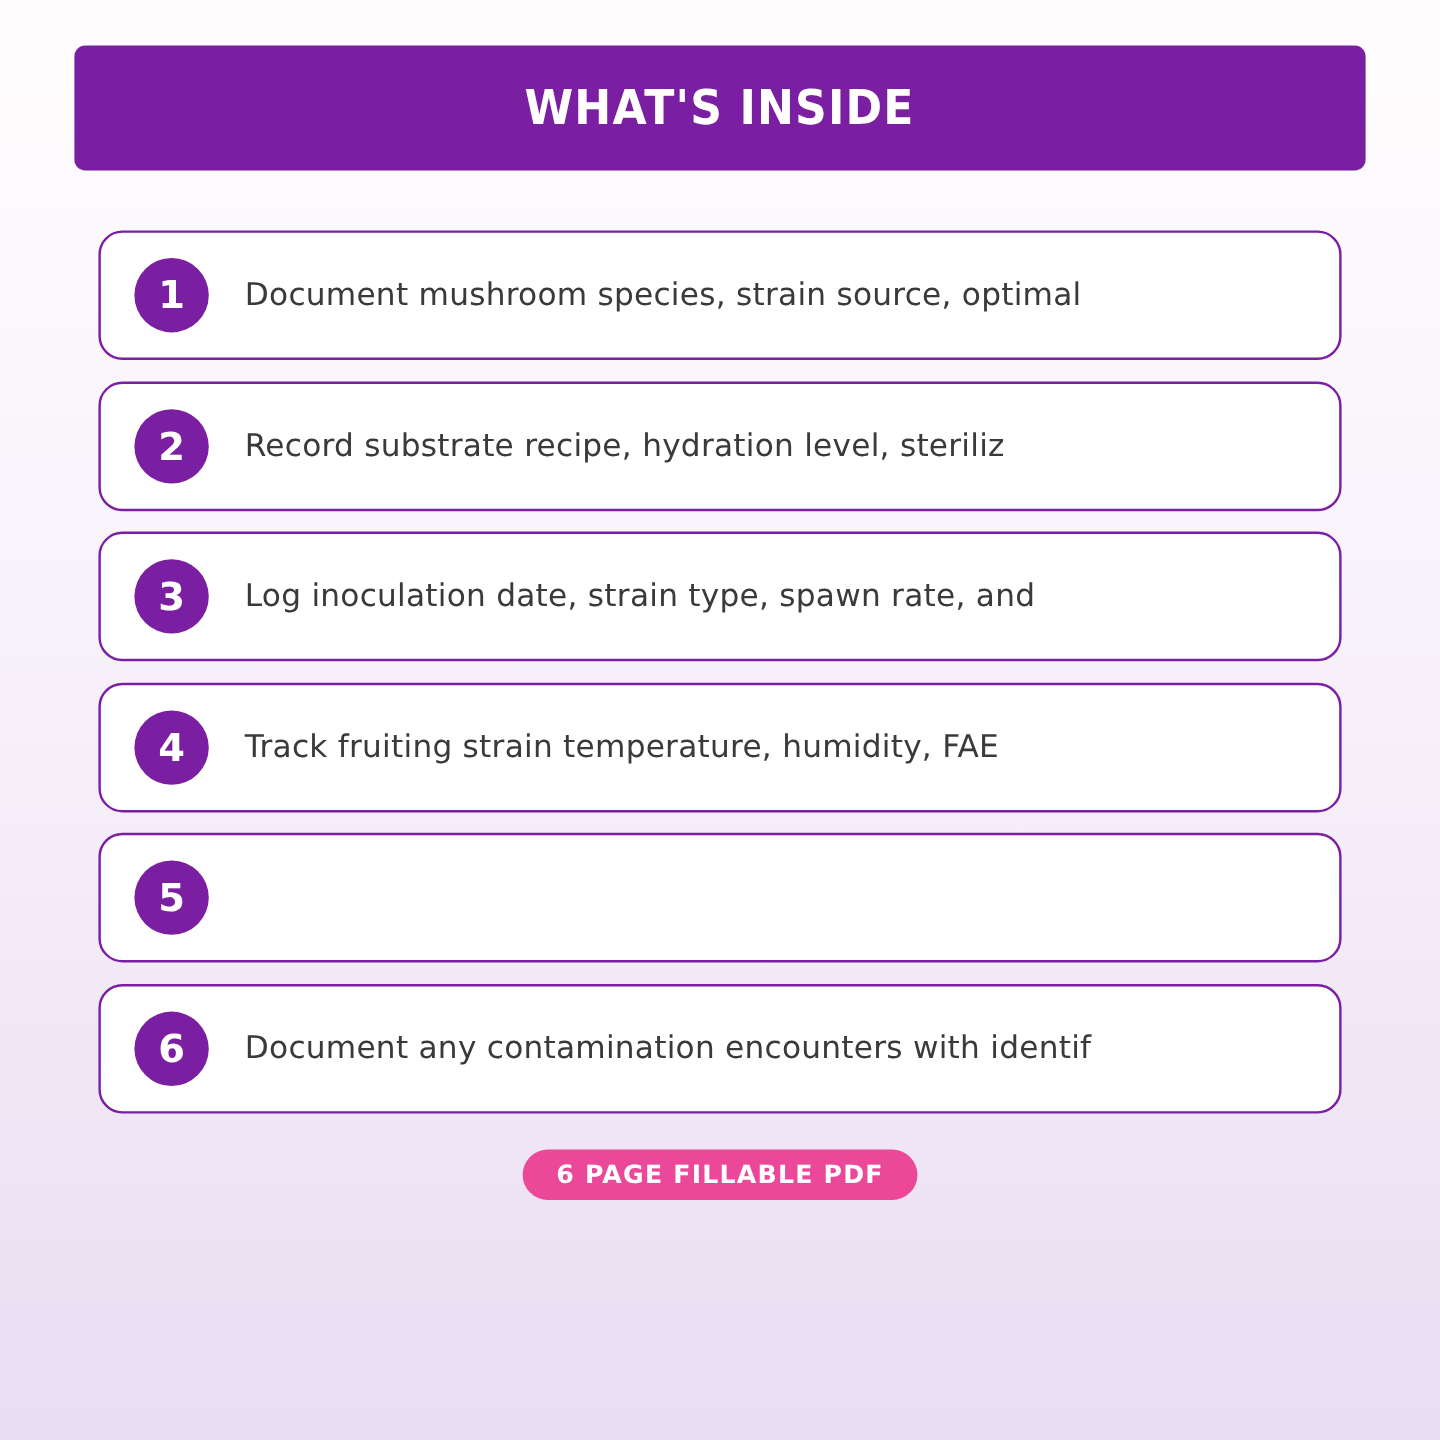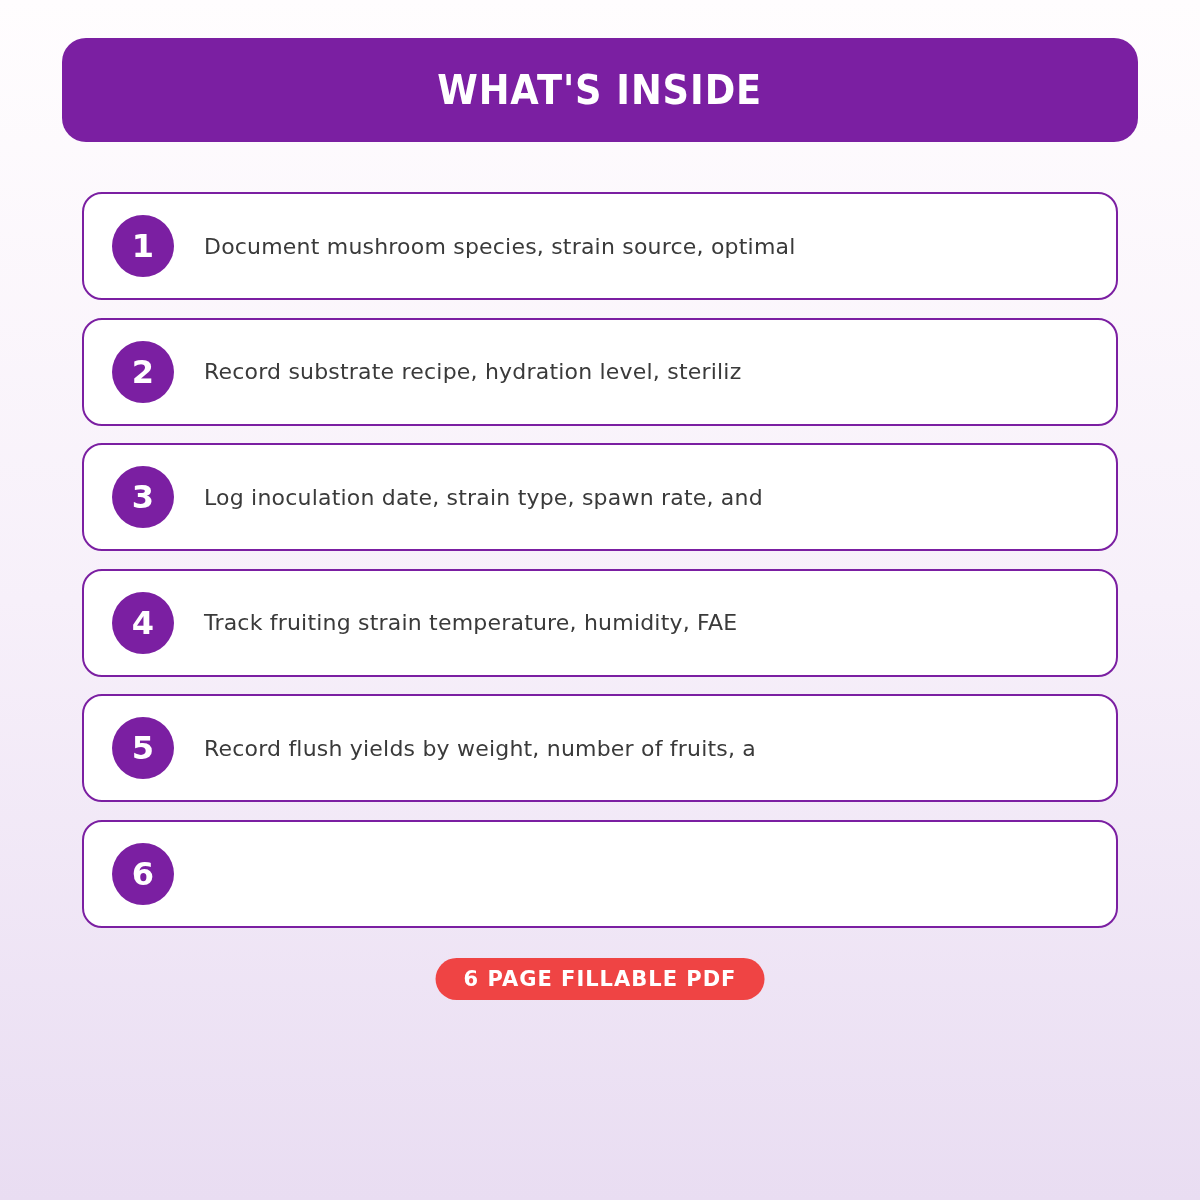--- a/index.html
+++ b/index.html
@@ -14,21 +14,21 @@
     height: 1200px;
     position: relative;
   }
   .header-banner {
     position: absolute;
     left: 62px;
     top: 38px;
     width: 1076px;
     height: 104px;
     background: #7B1FA2;
-    border-radius: 24px;
+    border-radius: 9px;
     display: flex;
     align-items: center;
     justify-content: center;
   }
   .header-title {
     color: #FFFFFF;
     font-size: 40px;
     font-weight: bold;
     letter-spacing: 1px;
     transform: scaleX(0.92);
@@ -58,31 +58,31 @@
     border-radius: 50%;
     display: flex;
     align-items: center;
     justify-content: center;
     color: #FFFFFF;
     font-size: 32px;
     font-weight: bold;
   }
   .card-text {
     margin-left: 30px;
-    font-size: 22px;
+    font-size: 26px;
     color: #3A3A3A;
     letter-spacing: 0.2px;
   }
   .footer-pill {
     position: absolute;
     left: 50%;
     top: 958px;
     transform: translateX(-50%);
     height: 42px;
-    background: #ef4444;
+    background: #ec4899;
     border-radius: 21px;
     display: flex;
     align-items: center;
     justify-content: center;
     padding: 0 28px;
   }
   .footer-pill-label {
     color: #FFFFFF;
     font-size: 21px;
     font-weight: bold;
@@ -116,25 +116,25 @@
       <div class="card-text">Log inoculation date, strain type, spawn rate, and</div>
     </div>
 
     <div class="card">
       <div class="badge">4</div>
       <div class="card-text">Track fruiting strain temperature, humidity, FAE</div>
     </div>
 
     <div class="card">
       <div class="badge">5</div>
-      <div class="card-text">Record flush yields by weight, number of fruits, a</div>
     </div>
 
     <div class="card">
       <div class="badge">6</div>
+      <div class="card-text">Document any contamination encounters with identif</div>
     </div>
 
   </div>
 
   <div class="footer-pill">
     <div class="footer-pill-label">6 PAGE FILLABLE PDF</div>
   </div>
 
 </div>
 

